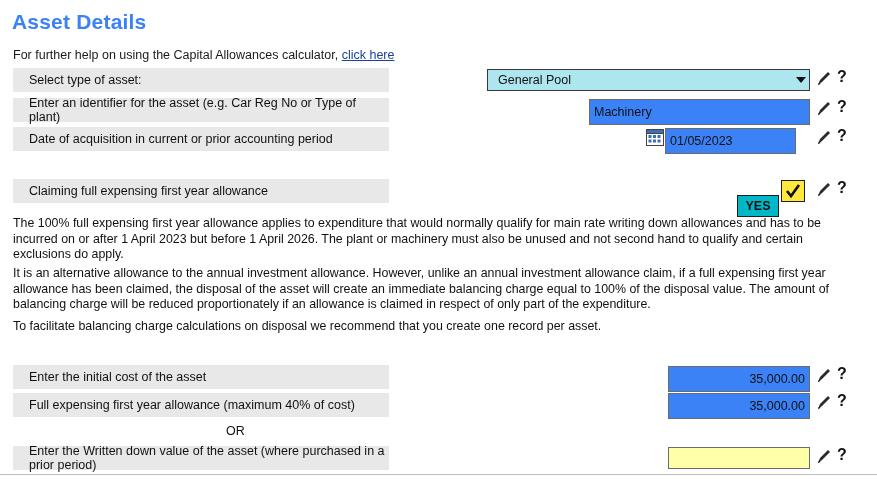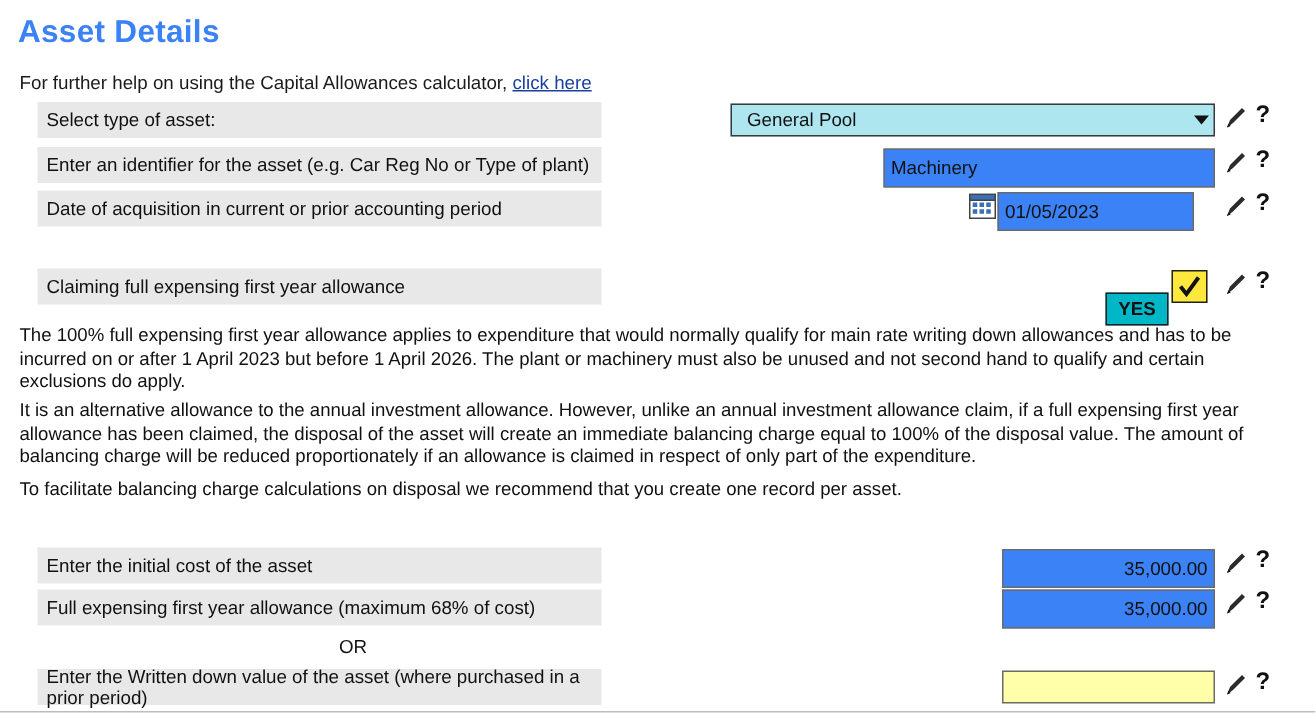--- a/index.html
+++ b/index.html
@@ -37,22 +37,21 @@
   .row-label {
     position: absolute;
     background: #e8e8e8;
     height: 24px;
     left: 13px;
     width: 376px;
     font-size: 12.5px;
     color: #111;
     display: flex;
     align-items: center;
-    padding-left: 6px;
-    margin-left: 12px;
+    padding-left: 16px;
   }
 
   
   .pencil {
     position: absolute;
     width: 16px; height: 18px;
     cursor: pointer;
   }
   .pencil svg { display: block; }
   .qmark {
@@ -243,21 +242,21 @@
   <div class="row-label" style="top:365px;">Enter the initial cost of the asset</div>
   <div class="text-input right" style="left:668px; top:366px; width:142px;">35,000.00</div>
   <span class="pencil" style="left:816px; top:367px;">
     <svg width="16" height="18" viewBox="0 0 16 18">
         <path d="M2 15 L4 10 L12 2 L14 4 L6 12 Z" fill="#2b2b2b"></path>
         <path d="M2 15 L4.5 14 L3 12.5 Z" fill="#111"></path>
       </svg>
   </span>
   <span class="qmark" style="left:837px; top:365px;">?</span>
 
-  <div class="row-label" style="top:393px;">Full expensing first year allowance (maximum 68% of cost)</div>
+  <div class="row-label" style="top:393px;">Full expensing first year allowance (maximum 40% of cost)</div>
   <div class="text-input right" style="left:668px; top:393px; width:142px;">35,000.00</div>
   <span class="pencil" style="left:816px; top:394px;">
     <svg width="16" height="18" viewBox="0 0 16 18">
         <path d="M2 15 L4 10 L12 2 L14 4 L6 12 Z" fill="#2b2b2b"></path>
         <path d="M2 15 L4.5 14 L3 12.5 Z" fill="#111"></path>
       </svg>
   </span>
   <span class="qmark" style="left:837px; top:392px;">?</span>
 
   <div class="or-text" style="left:226px; top:424px;">OR</div>

